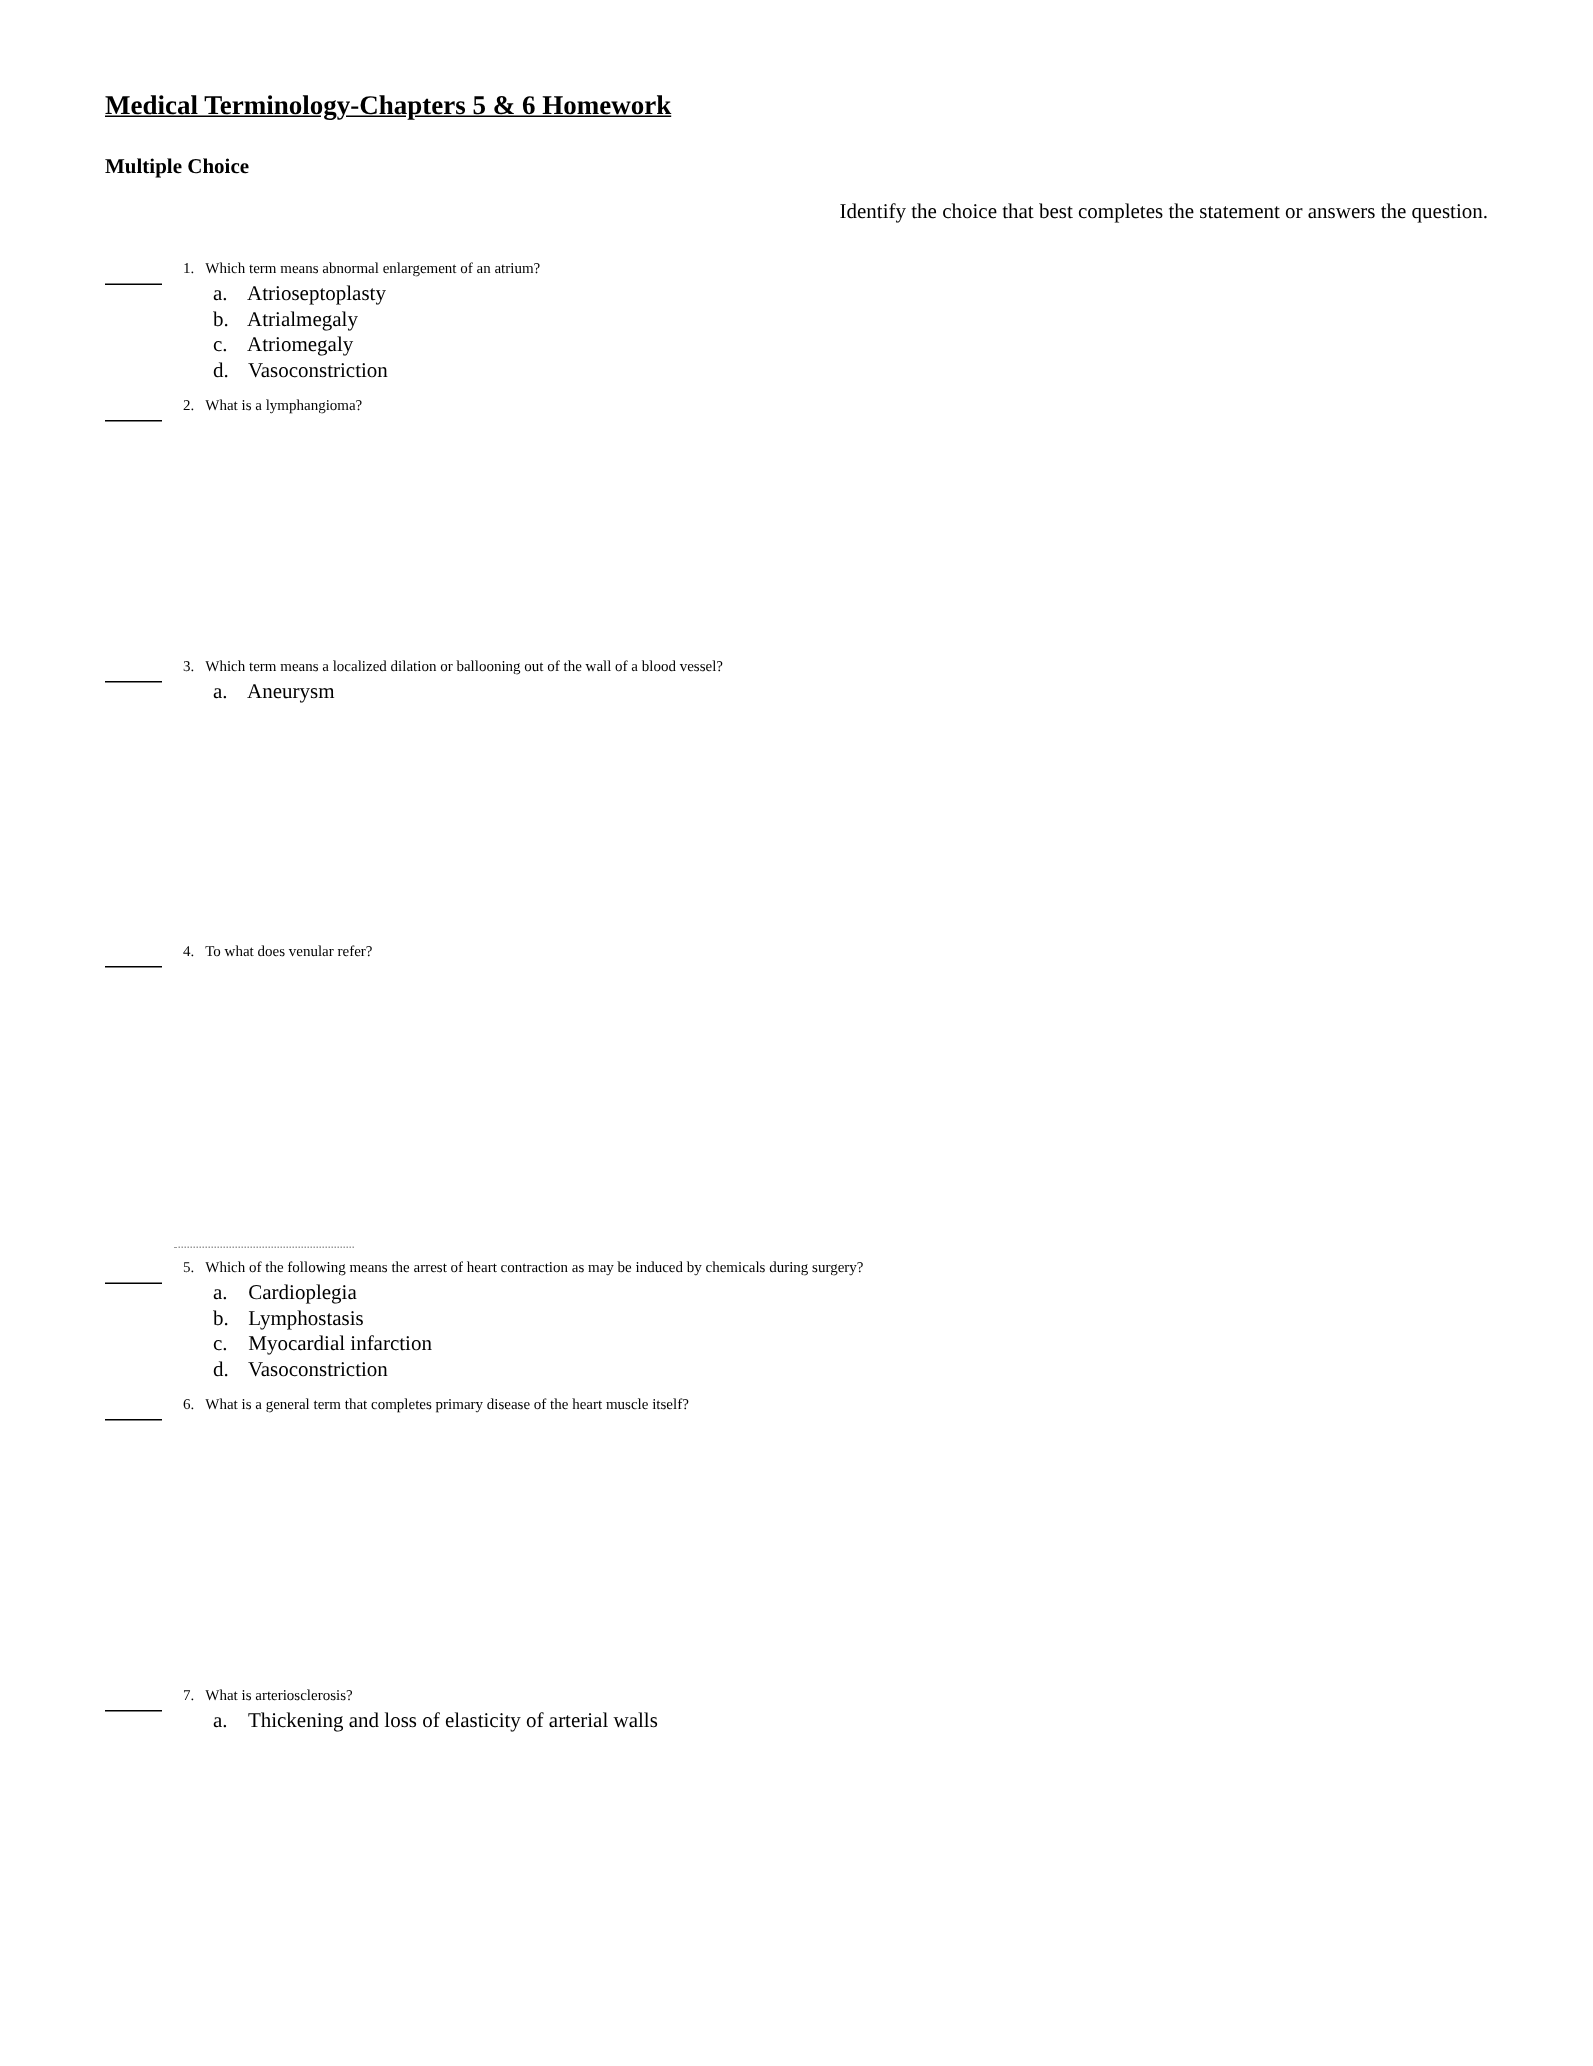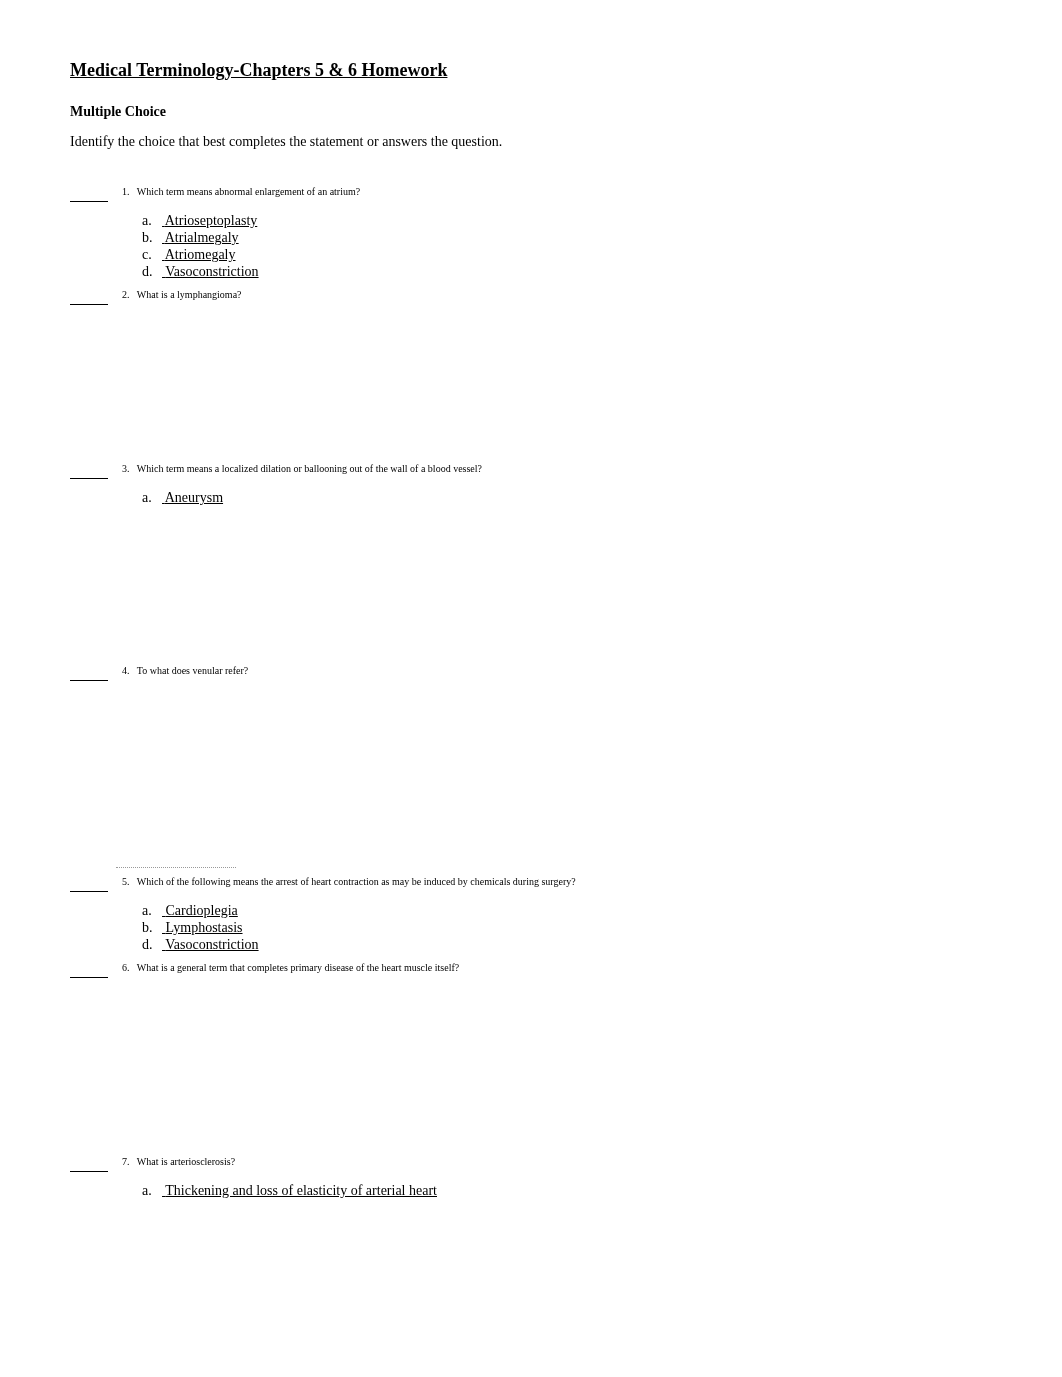--- a/index.html
+++ b/index.html
@@ -26,28 +26,28 @@
     }
 
     .section-label {
       font-size: 14px;
       font-weight: bold;
       margin-bottom: 14px;
     }
 
     .section-instruction {
       font-size: 14px;
-      margin-bottom: 34px;
+      margin-bottom: 22px;
+      text-align: right;
     }
 
     .choices {
       list-style-type: none;
       padding-left: 20px;
-      margin-top: 14px;
-      text-decoration: underline;
+      margin-top: 2px;
     }
 
     .choices li {
       font-size: 14px;
       margin-bottom: 1px;
     }
 
     .inline-box {
       display: flex;
       flex-direction: row;
@@ -143,20 +143,21 @@
 <div class="inline-box">
   <div class="blank-col"></div>
   <div class="content-col">
     <div class="q-text">
       <span>5.&nbsp;&nbsp;</span>
       <span>Which of the following means the arrest of heart contraction as may be induced by chemicals during surgery?</span>
     </div>
     <ul class="choices">
       <li><span class="choice-label">a.</span> <span>Cardioplegia</span></li>
       <li><span class="choice-label">b.</span> <span>Lymphostasis</span></li>
+      <li><span class="choice-label">c.</span> <span>Myocardial infarction</span></li>
       <li><span class="choice-label">d.</span> <span>Vasoconstriction</span></li>
     </ul>
   </div>
 </div>
 
 <div class="inline-box">
   <div class="blank-col"></div>
   <div class="content-col">
     <div class="q-text">
       <span>6.&nbsp;&nbsp;</span>
@@ -167,16 +168,16 @@
 <div style="height: 170px;"></div>
 
 <div class="inline-box">
   <div class="blank-col"></div>
   <div class="content-col">
     <div class="q-text">
       <span>7.&nbsp;&nbsp;</span>
       <span>What is arteriosclerosis?</span>
     </div>
     <ul class="choices">
-      <li><span class="choice-label">a.</span> <span>Thickening and loss of elasticity of arterial heart</span></li>
+      <li><span class="choice-label">a.</span> <span>Thickening and loss of elasticity of arterial walls</span></li>
     </ul>
   </div>
 </div>
 
 </body></html>

